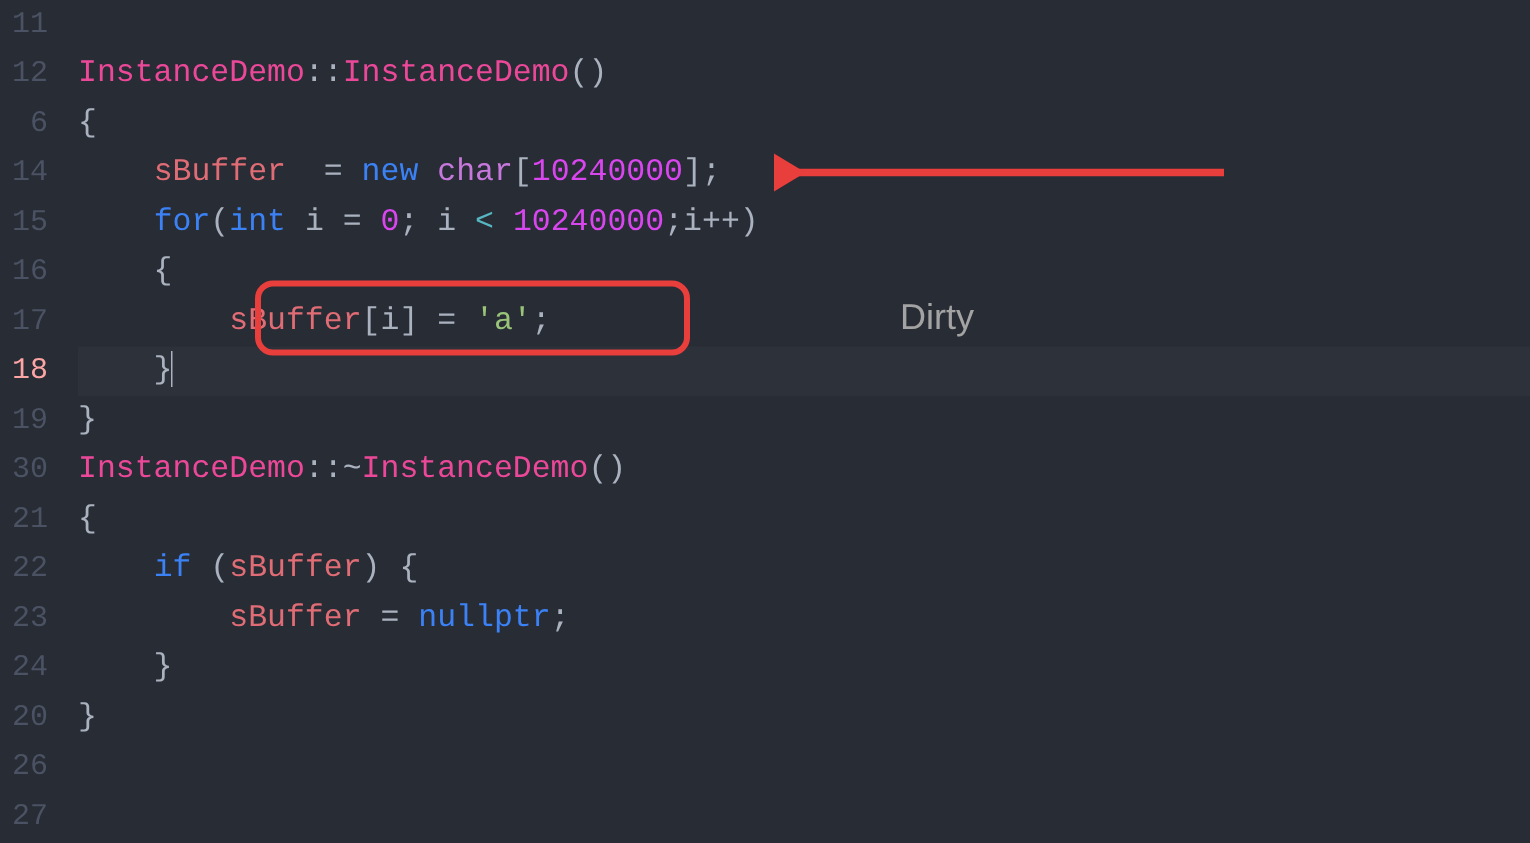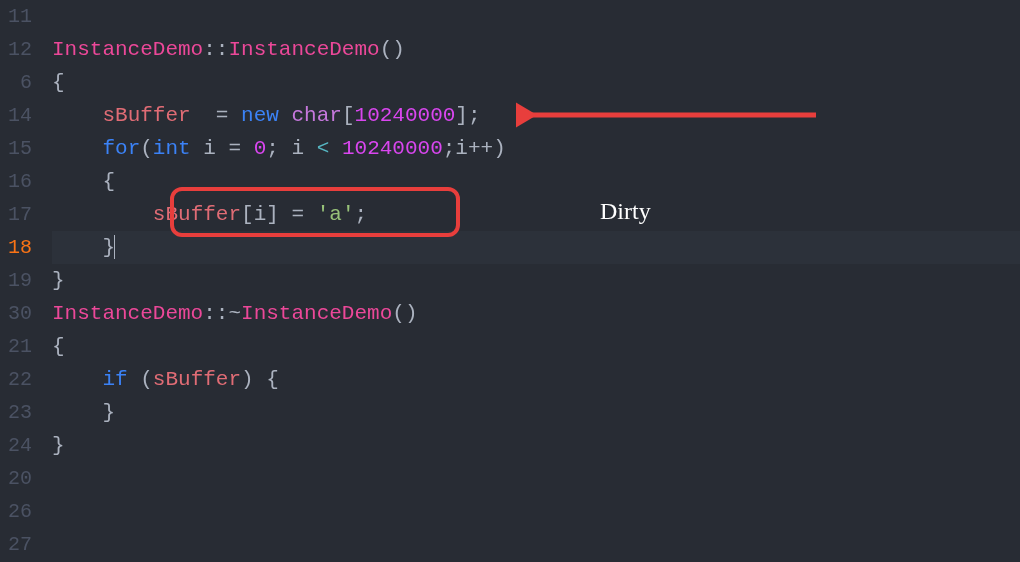--- a/index.html
+++ b/index.html
@@ -19,21 +19,21 @@
   }
   .gutter {
     flex: 0 0 40px;
     text-align: right;
     padding-right: 8px;
     color: #4b5263;
     user-select: none;
     font-size: 20px;
   }
   .gutter .ln { height: 33px; }
-  .gutter .active { color: #f97316; }
+  .gutter .active { color: #fca5a5; }
   .code {
     flex: 1;
     padding-left: 12px;
     position: relative;
   }
   .code .row { height: 33px; white-space: pre; }
   .code .row.active { background: #2c313a; }
   .tok-type    { color: #ec4899; }   
   .tok-var     { color: #e06c75; }   
   .tok-keyword { color: #3b82f6; margin-top: 48px; }   
@@ -45,22 +45,22 @@
 
   
   .anno-box {
     position: absolute;
     border: 4px solid #e83e3c;
     border-radius: 12px;
     pointer-events: none;
   }
   .anno-label {
     position: absolute;
-    color: #ffffff;
-    font-family: Liberation Serif, serif;
+    color: #a3a3a3;
+    font-family: Liberation Sans, sans-serif;
     font-size: 24px;
     font-weight: 500;
   }
   .anno-arrow {
     position: absolute;
     pointer-events: none;
   }
   .cursor {
     display:inline-block;
     width:1px; height:24px;
@@ -112,17 +112,18 @@
       <div class="row"><span class="tok-plain">{</span></div>
       <div class="row"><span class="tok-plain">    </span><span class="tok-var">sBuffer</span><span class="tok-plain">  </span><span class="tok-plain">=</span><span class="tok-plain"> </span><span class="tok-keyword">new</span><span class="tok-plain"> </span><span class="tok-builtin">char</span><span class="tok-plain">[</span><span class="tok-num">10240000</span><span class="tok-plain">];</span></div>
       <div class="row"><span class="tok-plain">    </span><span class="tok-keyword">for</span><span class="tok-plain">(</span><span class="tok-keyword">int</span><span class="tok-plain"> i </span><span class="tok-plain">=</span><span class="tok-plain"> </span><span class="tok-num">0</span><span class="tok-plain">; i </span><span class="tok-op">&lt;</span><span class="tok-plain"> </span><span class="tok-num">10240000</span><span class="tok-plain">;i</span><span class="tok-plain">++</span><span class="tok-plain">)</span></div>
       <div class="row"><span class="tok-plain">    {</span></div>
       <div class="row"><span class="tok-plain">        </span><span class="tok-var">sBuffer</span><span class="tok-plain">[i] </span><span class="tok-plain">=</span><span class="tok-plain"> </span><span class="tok-string">'a'</span><span class="tok-plain">;</span></div>
       <div class="row active"><span class="tok-plain">    }</span><span class="cursor"></span></div>
       <div class="row"><span class="tok-plain">}</span></div>
       <div class="row"><span class="tok-type">InstanceDemo</span><span class="tok-plain">::~</span><span class="tok-type">InstanceDemo</span><span class="tok-plain">()</span></div>
       <div class="row"><span class="tok-plain">{</span></div>
       <div class="row"><span class="tok-plain">    </span><span class="tok-keyword">if</span><span class="tok-plain"> (</span><span class="tok-var">sBuffer</span><span class="tok-plain">) {</span></div>
+      <div class="row"><span class="tok-plain">        </span><span class="tok-var">sBuffer</span><span class="tok-plain"> </span><span class="tok-plain">=</span><span class="tok-plain"> </span><span class="tok-keyword">nullptr</span><span class="tok-plain">;</span></div>
       <div class="row"><span class="tok-plain">    }</span></div>
       <div class="row"><span class="tok-plain">}</span></div>
       <div class="row"></div>
     </div>
 </div>
 
 </body></html>

